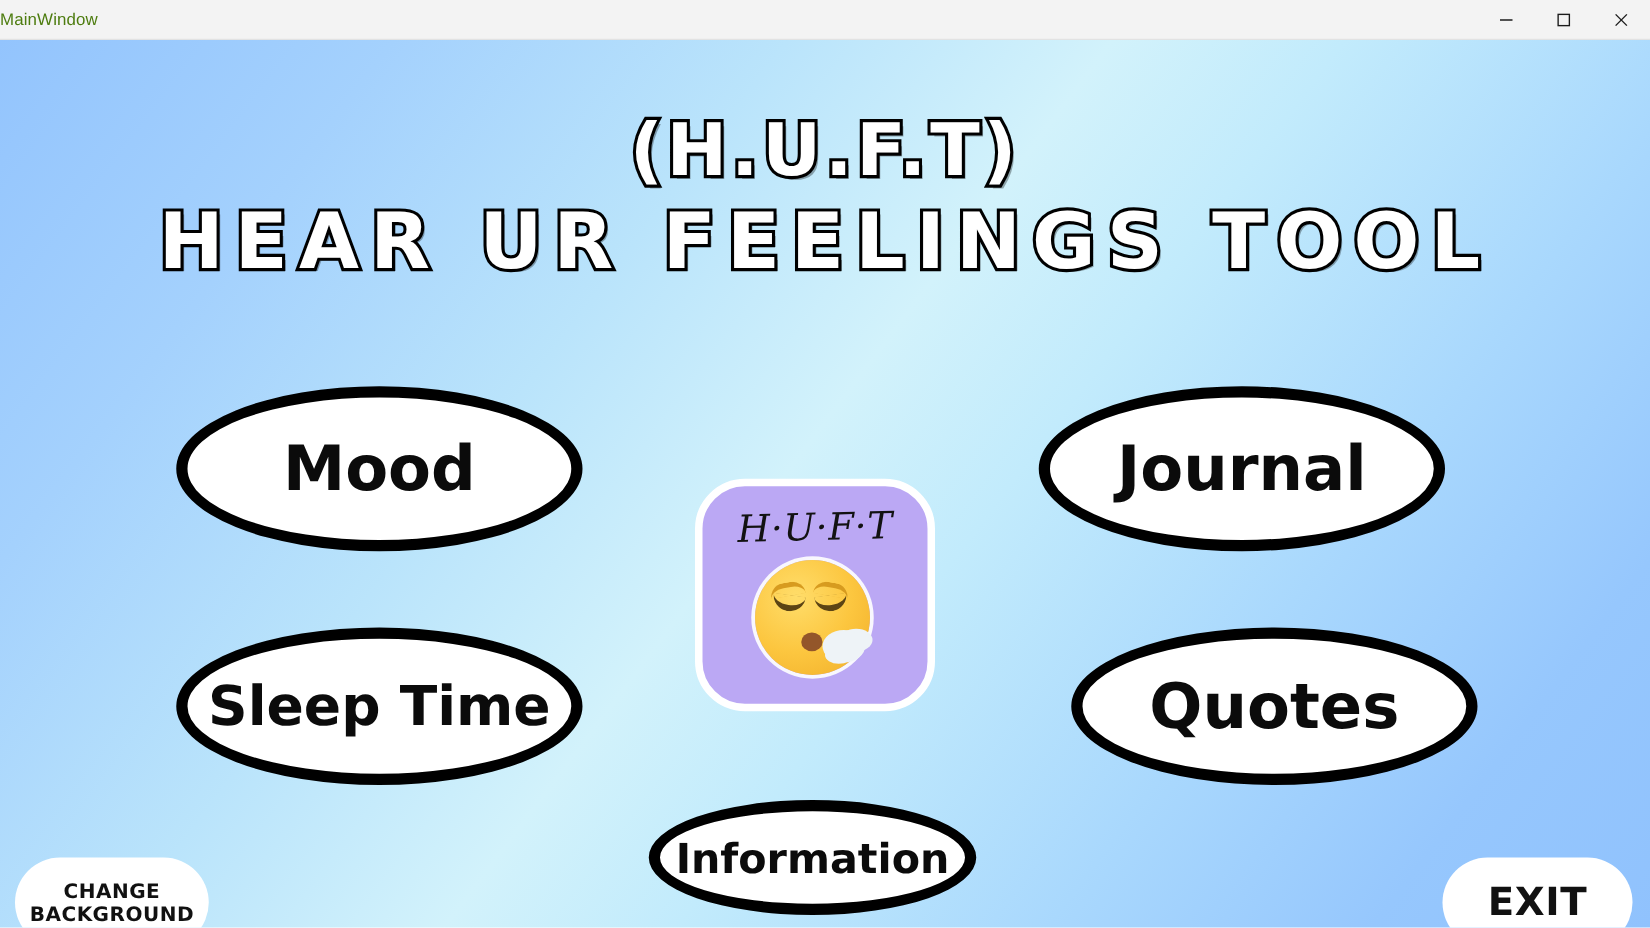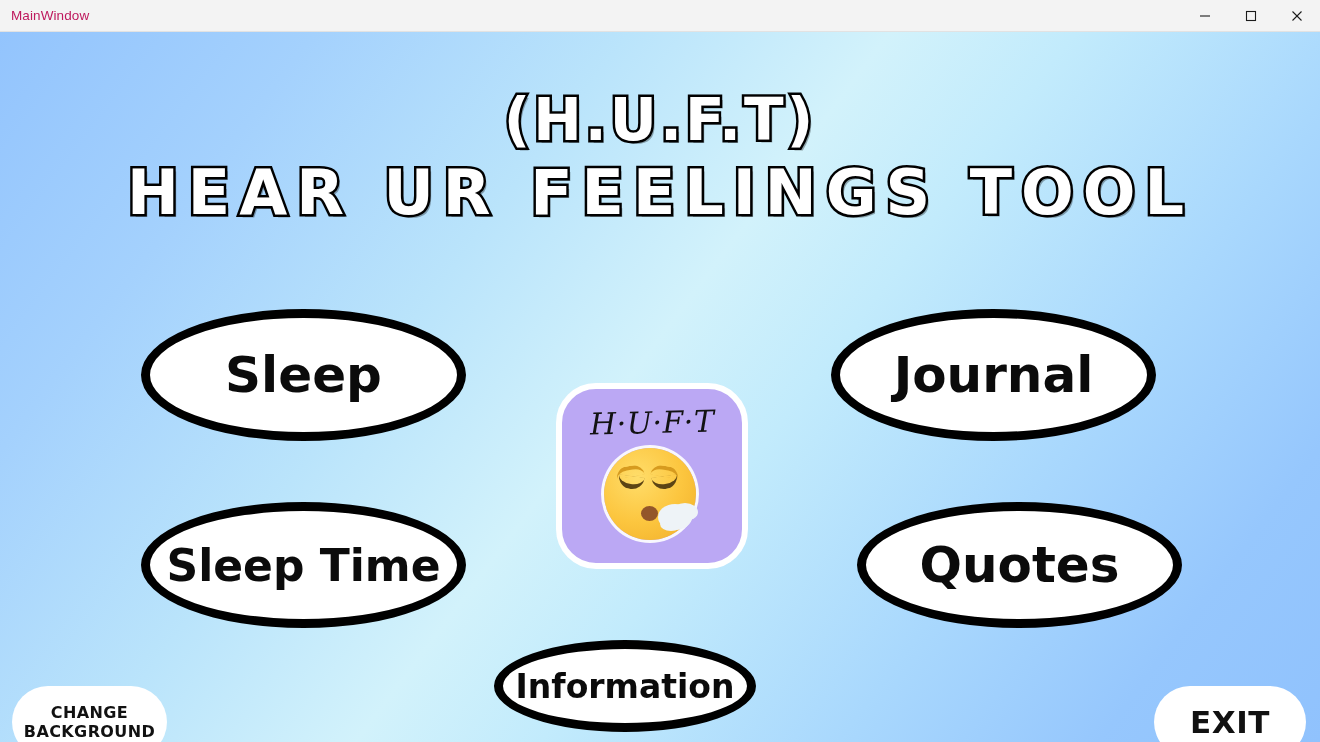--- a/index.html
+++ b/index.html
@@ -16,22 +16,21 @@
   #titlebar {
     position:absolute; top:0; left:0;
     width:1320px; height:32px;
     background:#f3f3f3;
     border-bottom:1px solid #e2e2e2;
     display:flex; align-items:center;
     z-index:50;
   }
   #titlebar-text {
     font-size:13.5px;
-    color:#be185d;
-    padding-left:11px;
+    color:#4d7c0f;
     letter-spacing:0.1px;
     white-space:nowrap;
   }
   #winctl { margin-left:auto; display:flex; height:32px; }
   .winbtn {
     width:46px; height:32px;
     display:flex; align-items:center; justify-content:center;
     cursor:default;
   }
   .winbtn svg { display:block; }
@@ -92,21 +91,21 @@
     color:#0b0b0b;
     font-weight:700;
     font-family:"DejaVu Sans", sans-serif;
     white-space:nowrap;
     user-select:none;
   }
   #btn-mood      { left:141px;  top:277px; width:325px; height:132px; font-size:50px; }
   #btn-sleep     { left:141px;  top:470px; width:325px; height:126px; font-size:44px; }
   #btn-journal   { left:831px;  top:277px; width:325px; height:132px; font-size:50px; }
   #btn-quotes    { left:857px;  top:470px; width:325px; height:126px; font-size:50px; }
-  #btn-info      { left:494px;  top:608px; width:262px; height:92px;  font-size:33px;text-align:center; }
+  #btn-info      { left:519px;  top:608px; width:262px; height:92px;  font-size:33px;text-align:center; }
 
   
   .pill {
     position:absolute;
     background:#ffffff;
     border:none;
     border-radius:60px;
     display:flex; align-items:center; justify-content:center;
     text-align:center;
     cursor:pointer;
@@ -228,21 +227,21 @@
   </div>
 </div>
 
 <div id="canvas">
 
   <div id="heading">
     <span class="hline" id="heading-line2">(H.U.F.T)</span>
     <span class="hline" id="heading-line1">HEAR UR FEELINGS TOOL</span>
   </div>
 
-  <div class="oval" id="btn-mood">Sleep</div>
+  <div class="oval" id="btn-mood">Mood</div>
 
   <div class="oval" id="btn-sleep">Sleep Time</div>
 
   <div class="oval" id="btn-journal">Journal</div>
 
   <div class="oval" id="btn-quotes">Quotes</div>
 
   <div class="oval" id="btn-info">Information</div>
 
   <div id="logo">

